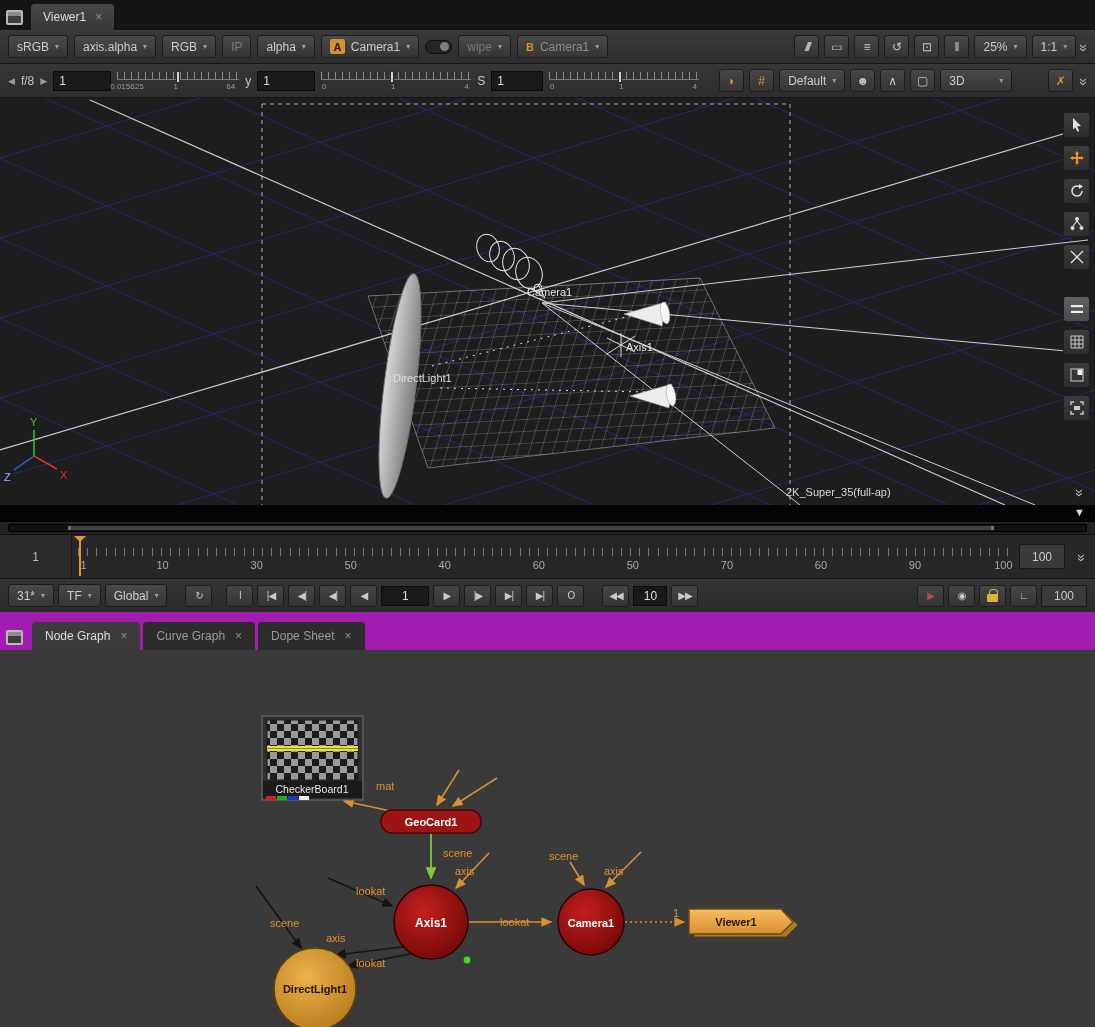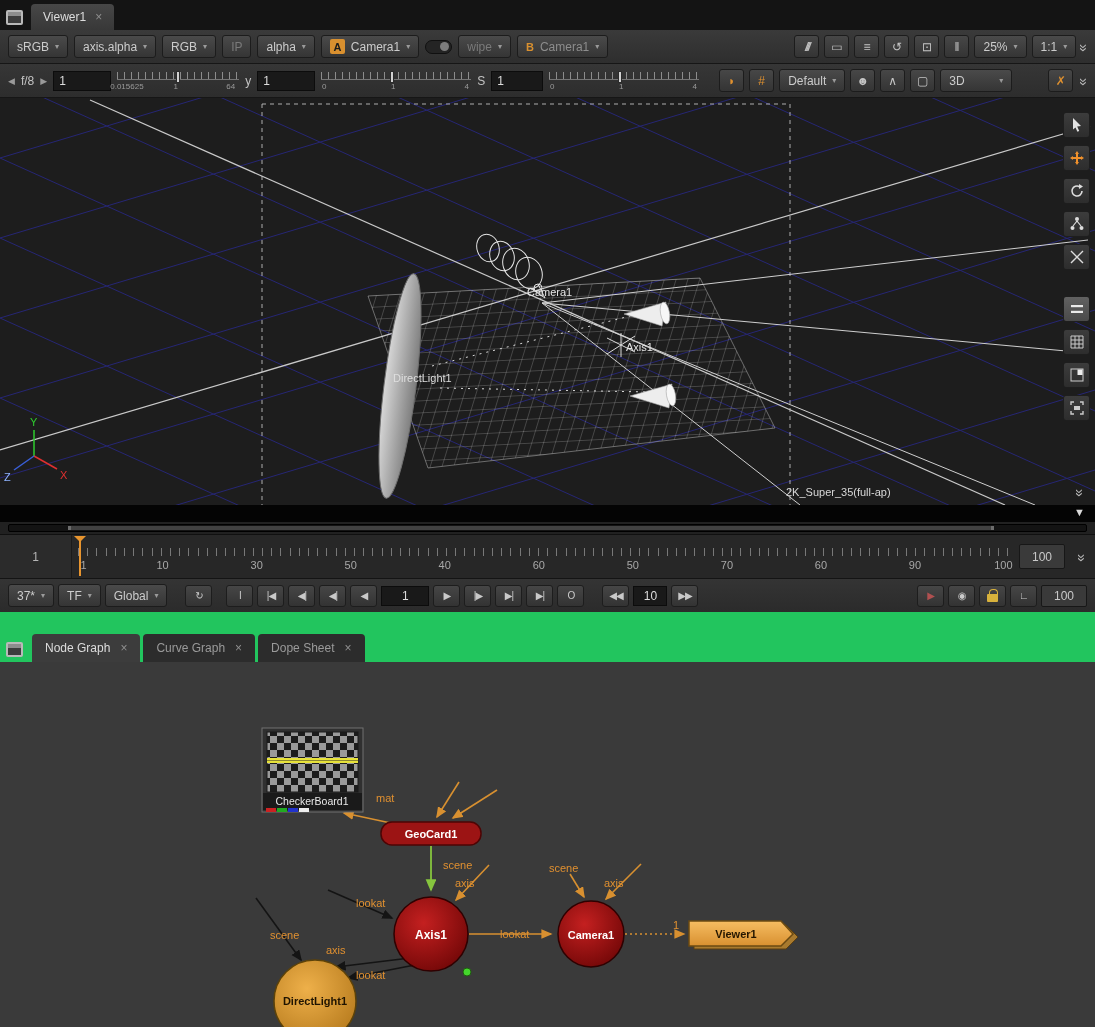--- a/index.html
+++ b/index.html
@@ -67,21 +67,21 @@
 
 
 .pb{height:34px;background:linear-gradient(#343434,#2b2b2b);display:flex;align-items:center;gap:4px;padding:0 8px;border-top:1px solid #141414}
 .pbtn{min-width:27px;height:22px;padding:0 4px;display:inline-flex;align-items:center;justify-content:center;background:linear-gradient(#464646,#333);border:1px solid #1d1d1d;border-radius:3px;color:#c9c9c9;font-size:10px;letter-spacing:-1px;white-space:nowrap}
 .framebox{width:48px;text-align:center}
 .pbright{margin-left:auto;display:flex;gap:4px;align-items:center}
 .lockico{position:relative;width:11px;height:8px;background:#d8b23c;border-radius:1px;margin-top:5px}
 .lockico::before{content:"";position:absolute;left:1.5px;top:-5px;width:7px;height:6px;border:1.5px solid #d8b23c;border-bottom:none;border-radius:4px 4px 0 0}
 
 
-.tabs2{height:50px;background:#22c55e;display:flex;align-items:flex-end;gap:3px;padding:0 6px}
+.tabs2{height:38px;background:#a21caf;display:flex;align-items:flex-end;gap:3px;padding:0 6px}
 .tab2{height:28px;padding:0 13px;display:flex;align-items:center;gap:10px;background:#2c2c2c;color:#9a9a9a;border-radius:4px 4px 0 0;font-size:12px}
 .tab2.active{background:#3c3c3c;color:#ddd}
 
 
 .nodegraph{position:relative;height:381px;background:#3a3a3a;overflow:hidden}
 .nodegraph>svg{position:absolute;left:0;top:0}
 </style>
 </head>
 <body>
 
@@ -410,21 +410,21 @@
     <span class="flbl" style="left:99.4%">100</span>
   </div>
   <div class="endbox">100</div>
   <div class="tl-chevcol">
       <span class="chevdbl">»</span>
     </div>
 </div>
 
 <div class="pb">
   <div class="btn">
-    <span>37*</span>
+    <span>31*</span>
     <span class="caret">▾</span>
   </div>
   <div class="btn">
     <span>TF</span>
     <span class="caret">▾</span>
   </div>
   <div class="btn">
     <span>Global</span>
     <span class="caret">▾</span>
   </div>

